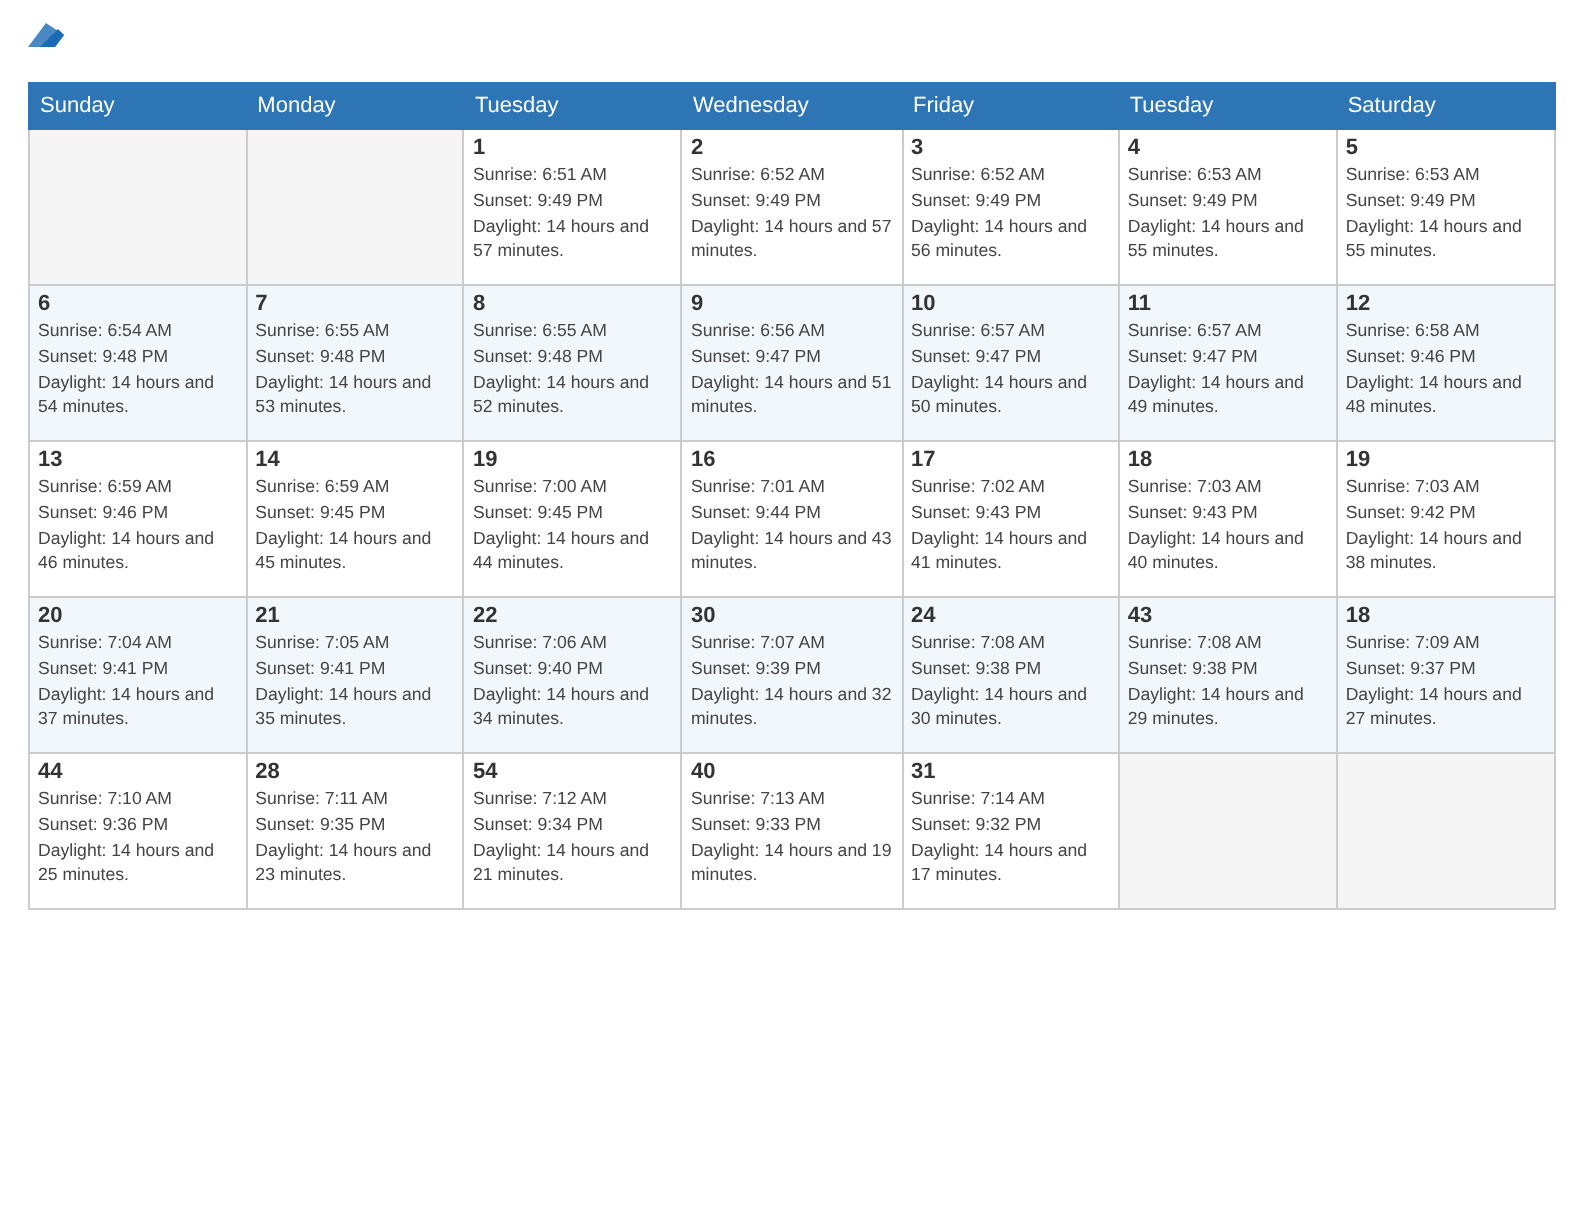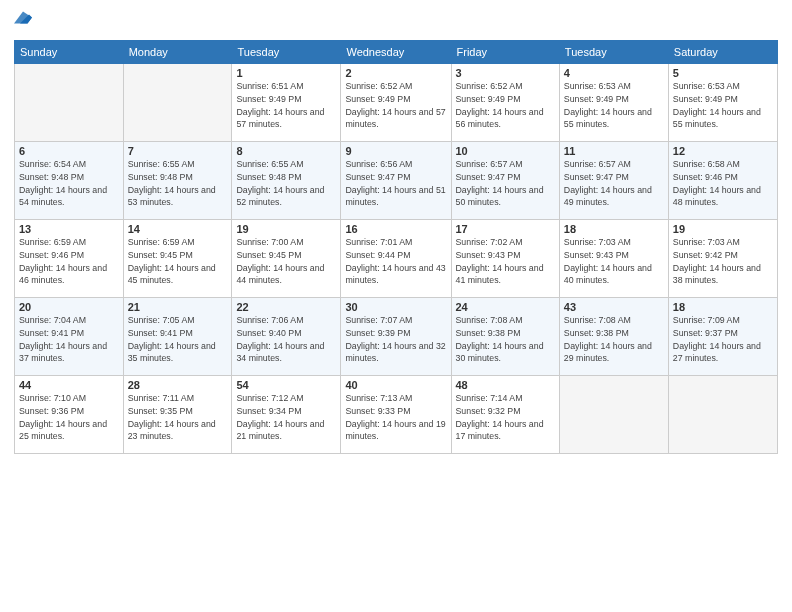--- a/index.html
+++ b/index.html
@@ -256,21 +256,21 @@
           </td>
           <td>
             <span class="day-num">54</span>
             <div class="day-info">Sunrise: 7:12 AM<br>Sunset: 9:34 PM<br>Daylight: 14 hours and 21 minutes.</div>
           </td>
           <td>
             <span class="day-num">40</span>
             <div class="day-info">Sunrise: 7:13 AM<br>Sunset: 9:33 PM<br>Daylight: 14 hours and 19 minutes.</div>
           </td>
           <td>
-            <span class="day-num">48</span>
+            <span class="day-num">31</span>
             <div class="day-info">Sunrise: 7:14 AM<br>Sunset: 9:32 PM<br>Daylight: 14 hours and 17 minutes.</div>
           </td>
           <td class="empty"></td>
           <td class="empty"></td>
         </tr>
       </tbody>
   </table>
 </div>
 
 </body></html>

